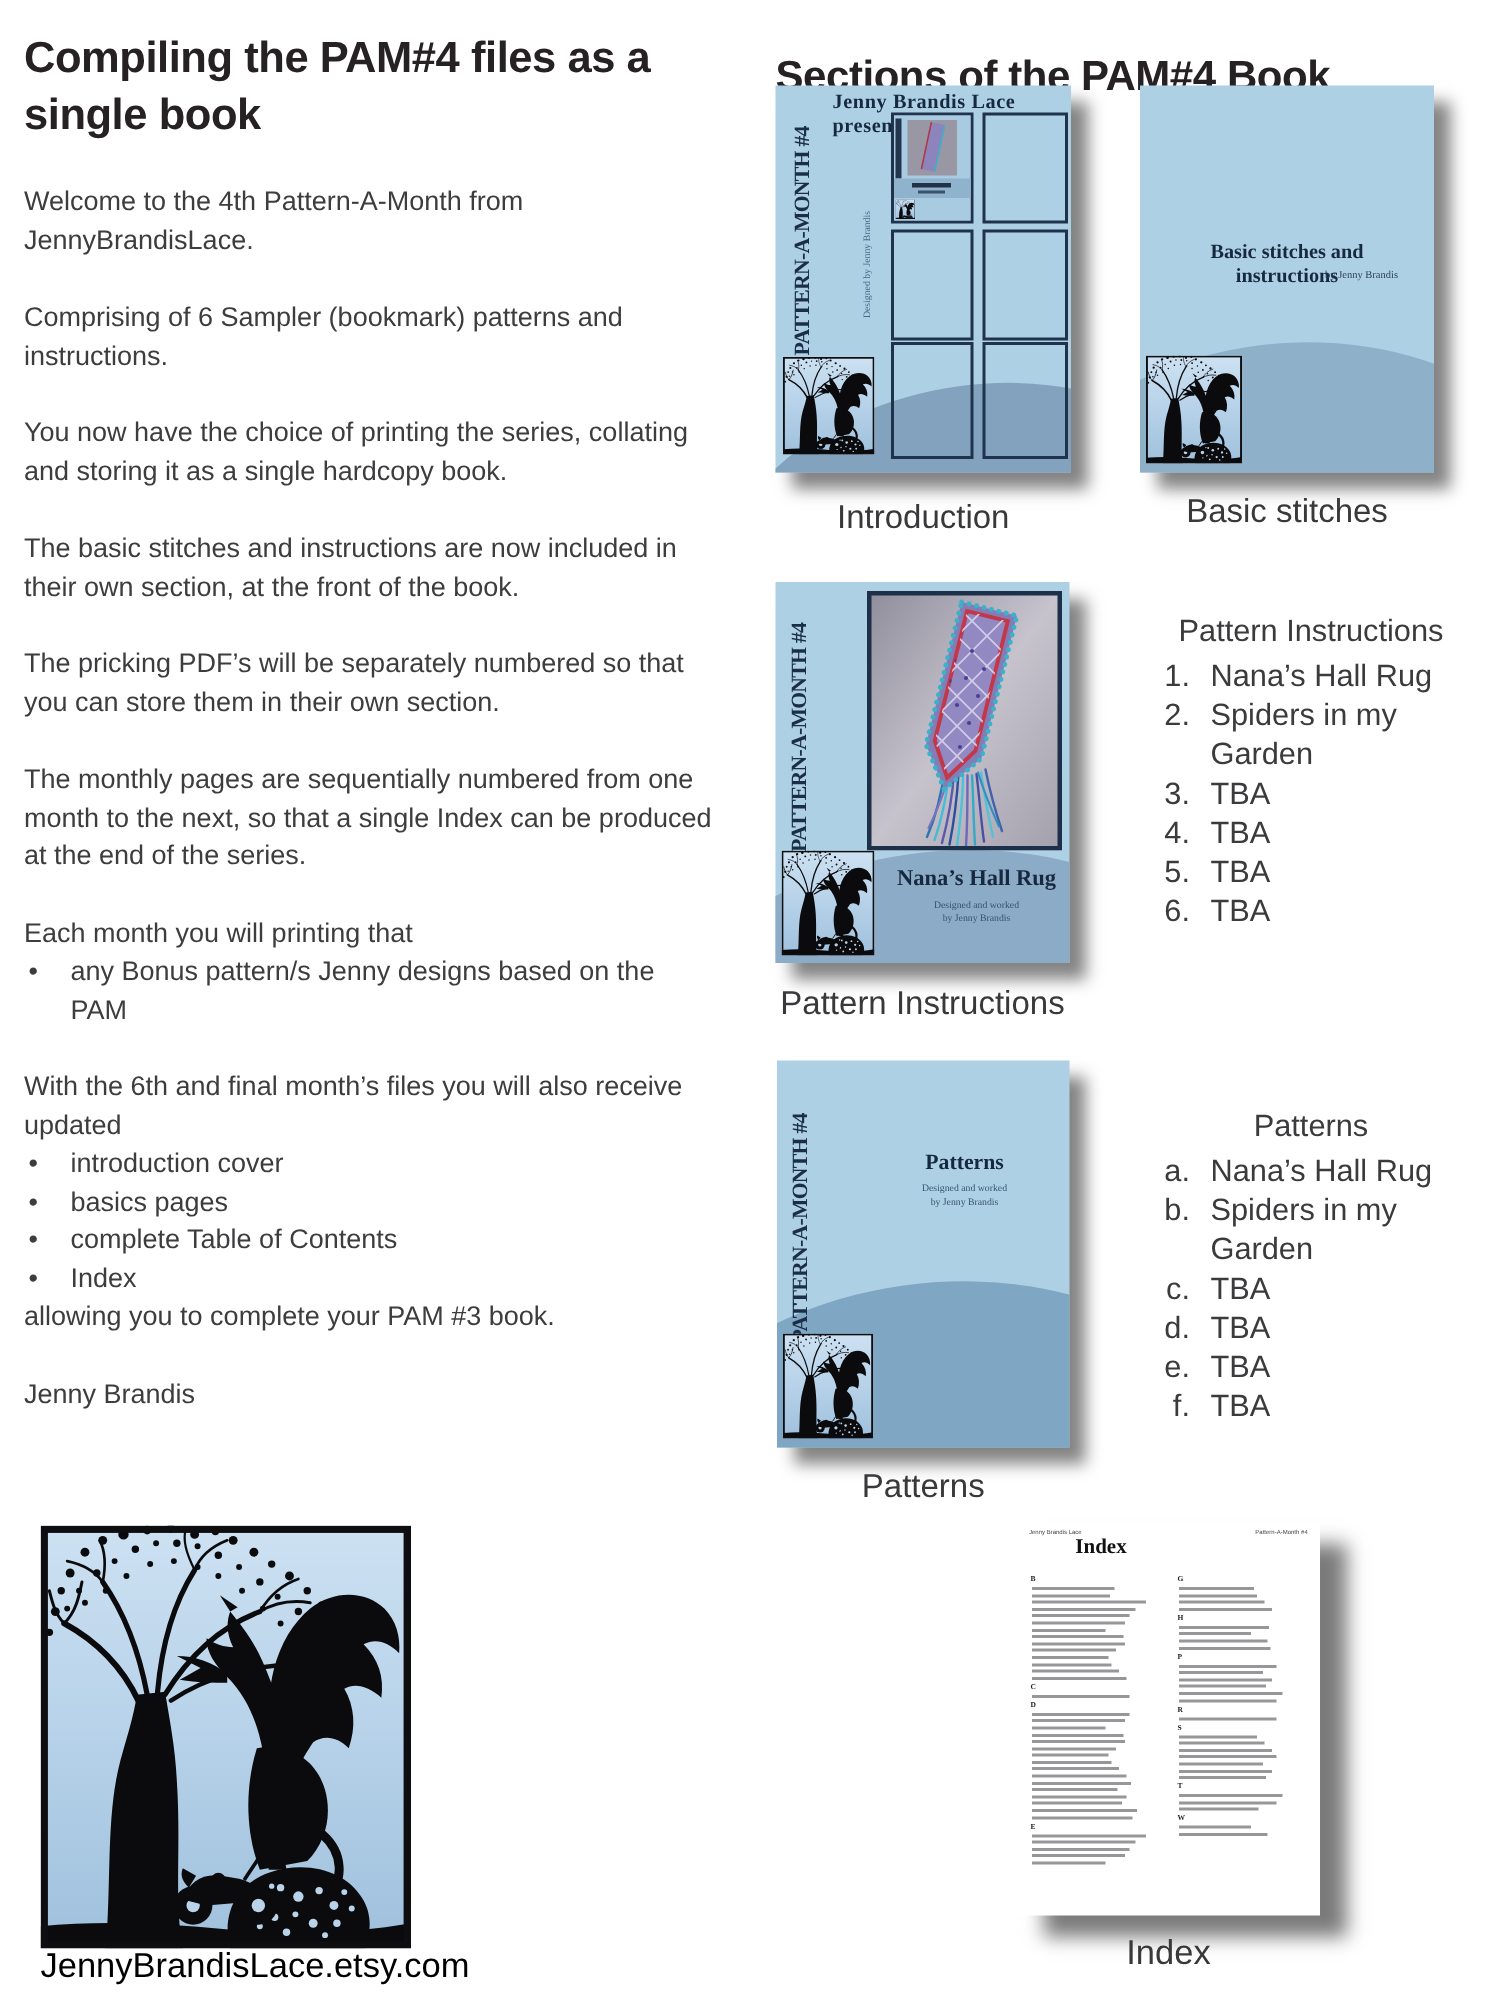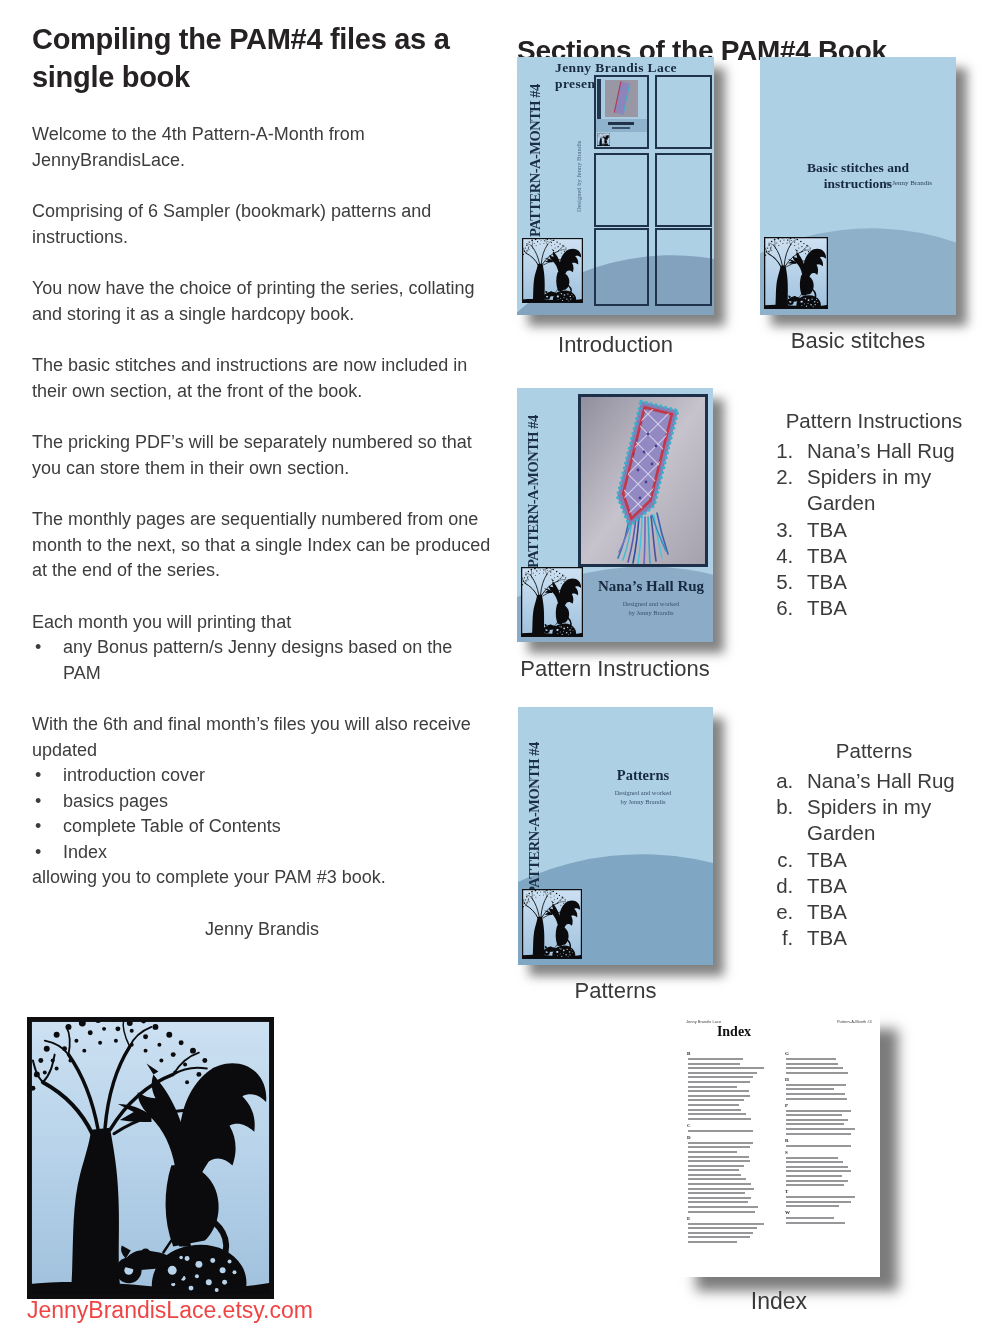--- a/index.html
+++ b/index.html
@@ -1,34 +1,34 @@
 <!DOCTYPE html>
 <html><head>
 <meta charset="utf-8">
 <style>
   html,body{margin:0;padding:0;background:#ffffff;}
   #canvas{position:relative;width:1000px;height:1331px;background:#ffffff;overflow:hidden;
           font-family:"Liberation Sans",sans-serif;color:#3d3d3f;}
 
   
-  #left-col{position:absolute;left:32px;top:20px;width:460px;}
+  #left-col{position:absolute;left:16px;top:20px;width:460px;}
   #left-col h1{font-size:29px;line-height:38px;font-weight:bold;color:#262223;
                letter-spacing:-0.3px;margin:0 0 26px 0;}
   #left-col p{font-size:18px;line-height:25.5px;margin:0 0 26px 0;}
   #left-col .block{margin:0 0 26px 0;}
   #left-col .block p{margin:0;}
   #left-col ul{list-style:none;margin:0;padding:0;}
   #left-col ul li{position:relative;padding-left:31px;font-size:18px;line-height:25.5px;}
   #left-col ul li::before{content:"\2022";position:absolute;left:3px;top:0;}
-  #sig{margin-top:0;text-align:center;}
+  #sig{margin-top:0;}
 
   
   #big-sil{position:absolute;left:27px;top:1017px;width:247px;height:282px;}
   #big-sil svg{display:block;width:100%;height:100%;}
-  #etsy{position:absolute;left:27px;top:1297px;font-size:23px;color:#ef4444;}
+  #etsy{position:absolute;left:27px;top:1297px;font-size:23px;color:#000000;}
 
   
   #right-title{position:absolute;left:517px;top:12px;font-size:28px;font-weight:bold;
                color:#262223;letter-spacing:-0.3px;}
 
   .cover{position:absolute;background:#aed0e4;overflow:hidden;
          box-shadow:11px 11px 10px rgba(30,30,30,.55);}
   .wave{position:absolute;border-radius:50%;}
   .cap{position:absolute;font-size:22px;color:#39393b;text-align:center;}
 

